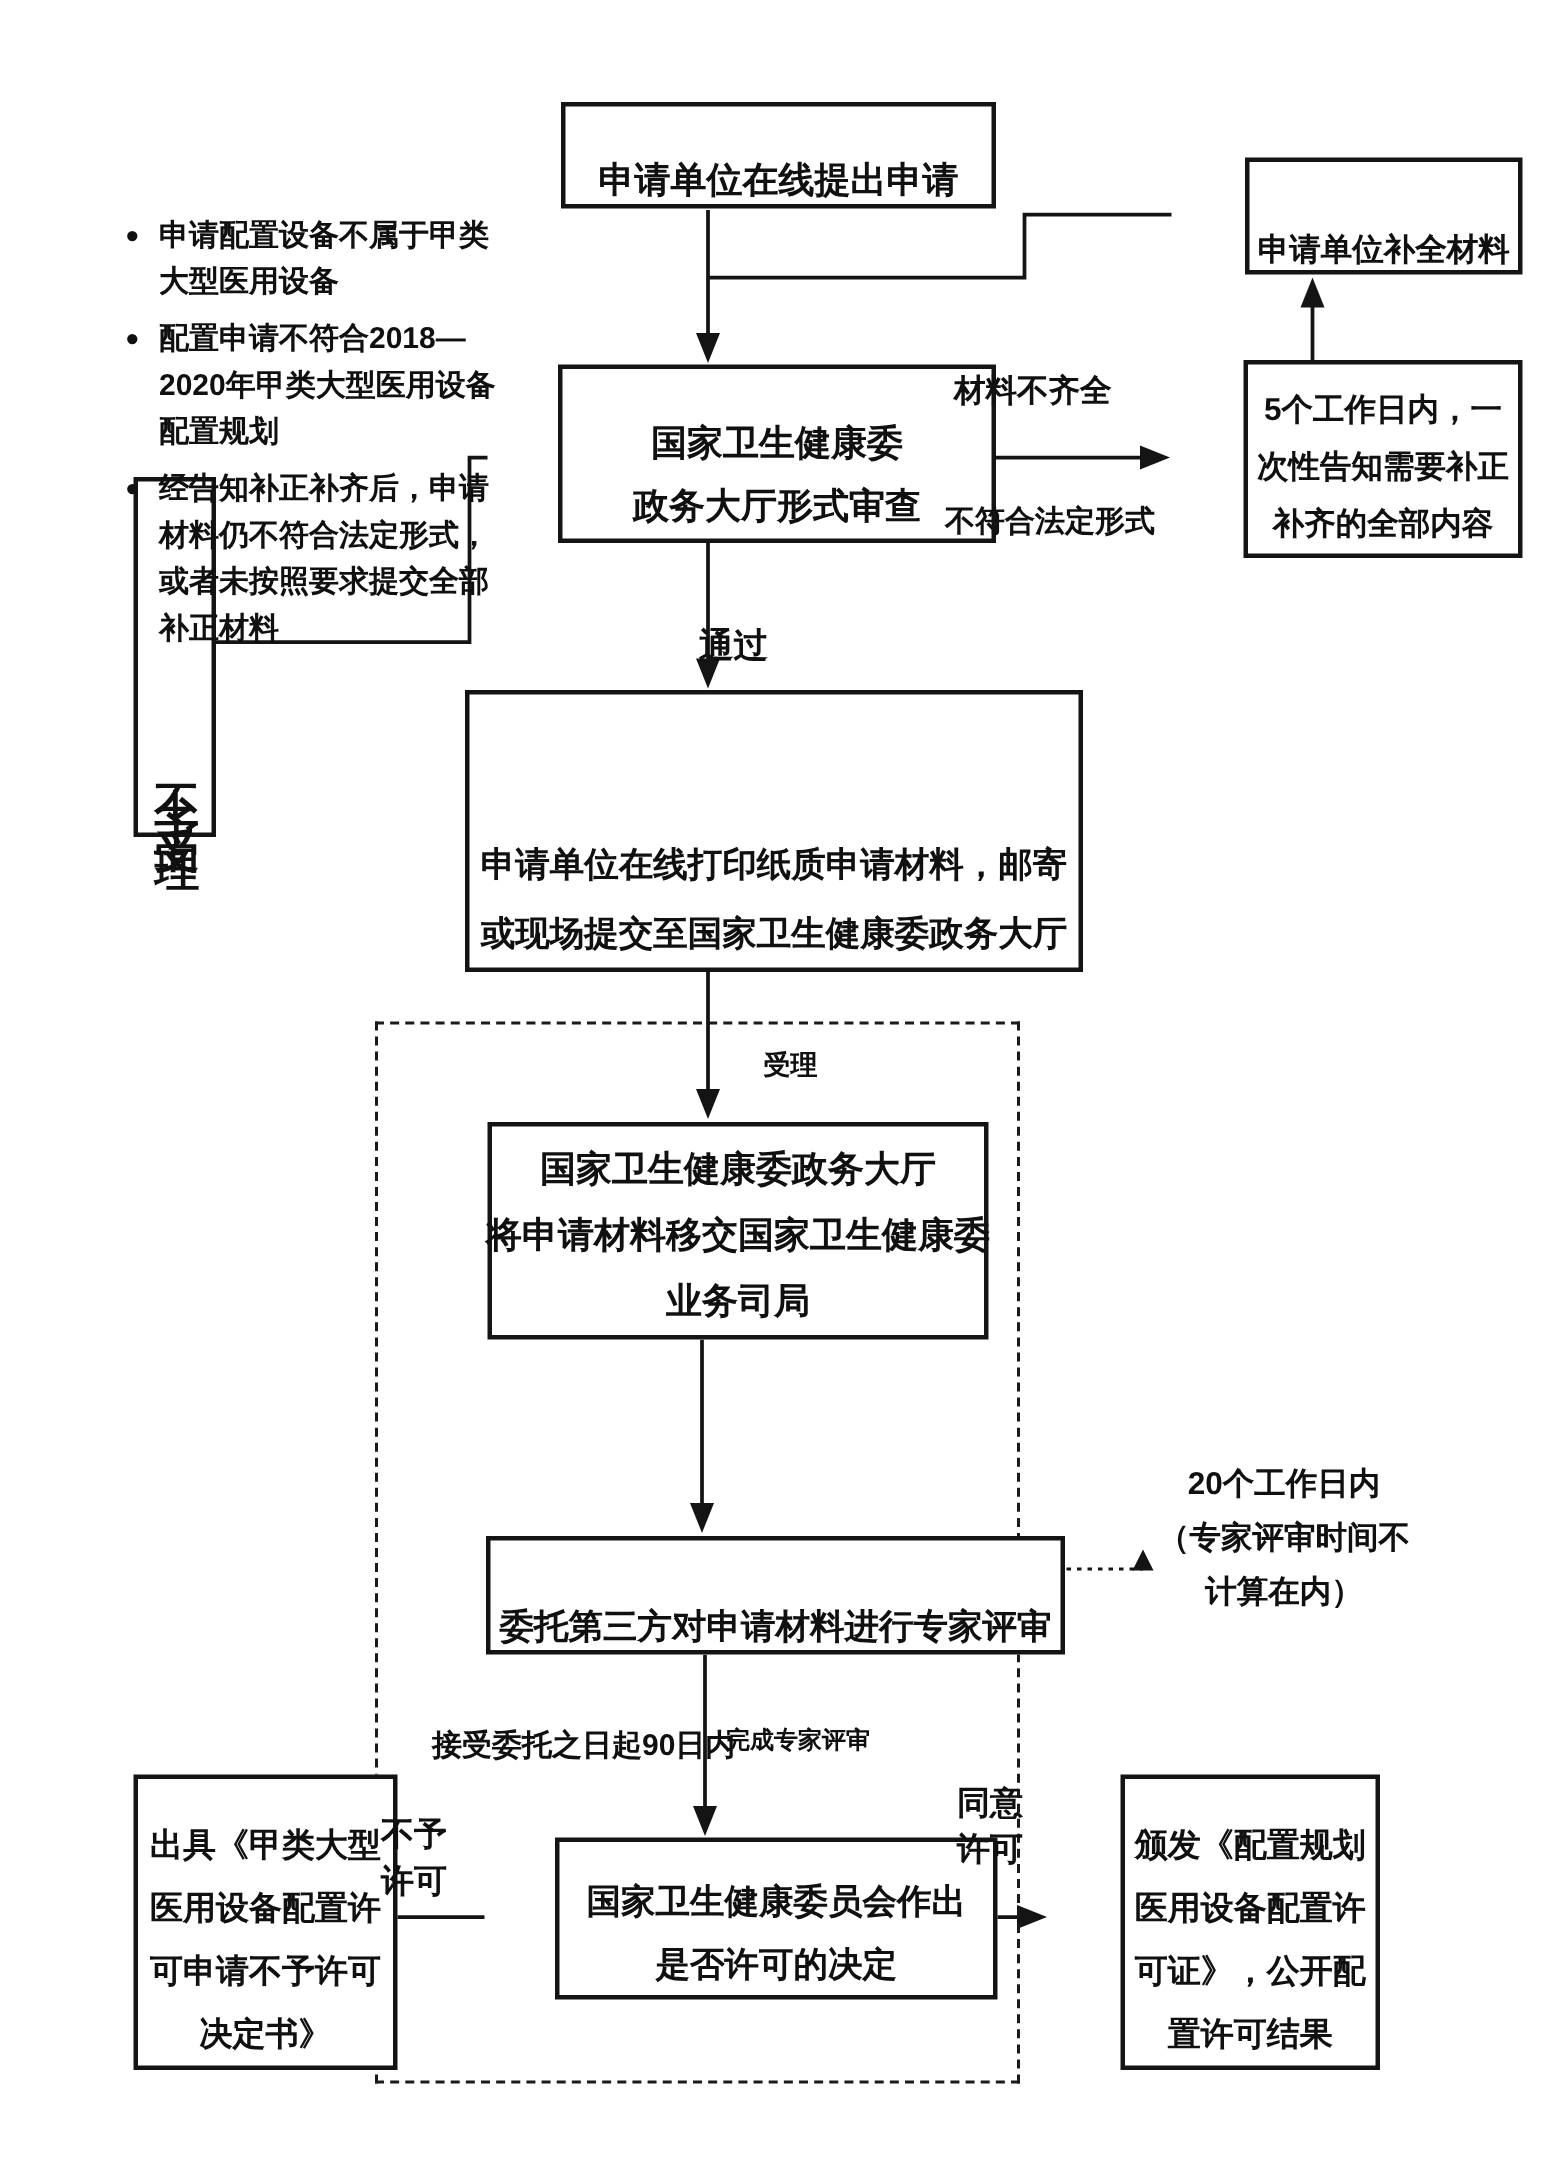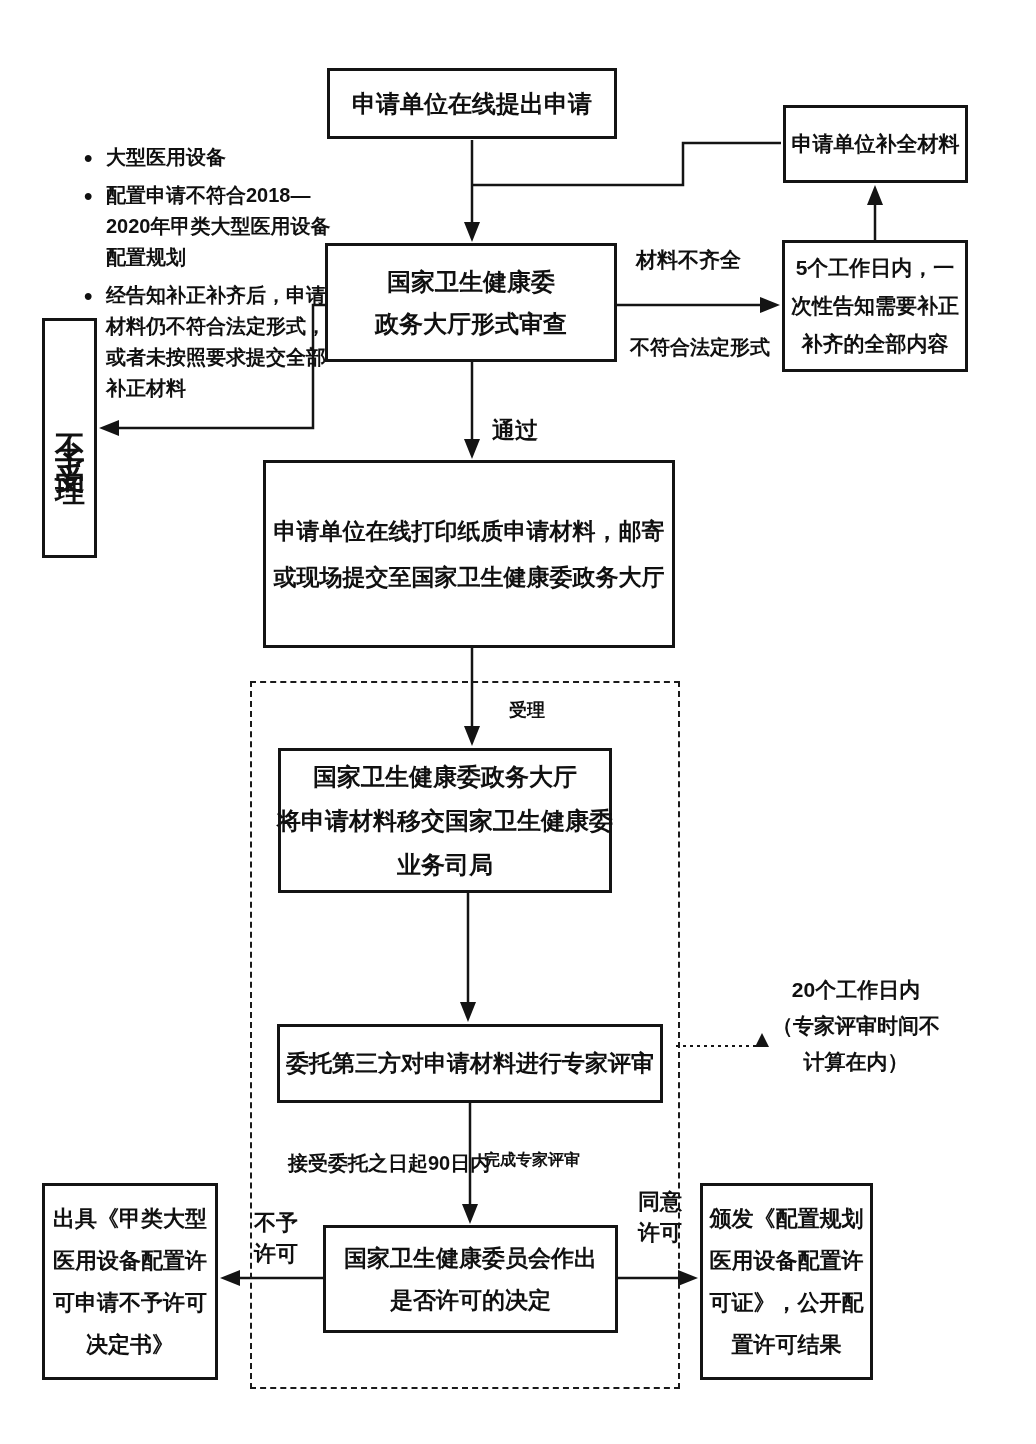--- a/index.html
+++ b/index.html
@@ -7,22 +7,22 @@
     position:relative; width:1036px; height:1444px; background:#ffffff;
     font-family:"Liberation Sans","DejaVu Sans",sans-serif;
     color:#101010; overflow:hidden;
   }
   svg.connectors { position:absolute; left:0; top:0; width:1036px; height:1444px; z-index:0; }
   .dashed-frame {
     position:absolute; border:2px dashed #1a1a1a; background:transparent; z-index:0;
   }
   .box {
     position:absolute; border:3px solid #141414; background:#ffffff; z-index:1;
-    display:flex; flex-direction:column; align-items:center; justify-content:center;
-    text-align:center; font-weight:700; box-sizing:border-box;
+    display:flex; flex-direction:column; align-items:center; justify-content:flex-end;
+    text-align:center; font-weight:700; box-sizing:border-box;margin-left:47px;
   }
   .bl { white-space:nowrap; }
   .vbox-text { writing-mode:vertical-rl; text-orientation:upright; letter-spacing:14px; }
   .lbl { position:absolute; font-weight:700; z-index:2; white-space:nowrap; }
   .lbl-center { text-align:center; }
   .bullets { position:absolute; left:84px; top:142px; width:252px; z-index:2; }
   .bullet-item { display:flex; align-items:flex-start; margin-bottom:7px; }
   .bullet-dot { width:22px; font-size:24px; line-height:31px; font-weight:700; flex:none; }
   .bullet-lines { font-size:20px; line-height:31px; font-weight:700; }
 </style>
@@ -141,20 +141,21 @@
     <div class="bl">颁发《配置规划</div>
     <div class="bl">医用设备配置许</div>
     <div class="bl">可证》，公开配</div>
     <div class="bl">置许可结果</div>
   </div>
 
   <div class="bullets">
     <div class="bullet-item">
       <div class="bullet-dot">•</div>
       <div class="bullet-lines">
+        <div class="bl">申请配置设备不属于甲类</div>
         <div class="bl">大型医用设备</div>
       </div>
     </div>
     <div class="bullet-item">
       <div class="bullet-dot">•</div>
       <div class="bullet-lines">
         <div class="bl">配置申请不符合2018—</div>
         <div class="bl">2020年甲类大型医用设备</div>
         <div class="bl">配置规划</div>
       </div>
@@ -163,21 +164,21 @@
       <div class="bullet-dot">•</div>
       <div class="bullet-lines">
         <div class="bl">经告知补正补齐后，申请</div>
         <div class="bl">材料仍不符合法定形式，</div>
         <div class="bl">或者未按照要求提交全部</div>
         <div class="bl">补正材料</div>
       </div>
     </div>
   </div>
 
-  <div class="lbl" style="left:492px; top:415px; font-size:23px;">通过</div>
+  <div class="lbl" style="left:466px; top:415px; font-size:23px;">通过</div>
 
   <div class="lbl" style="left:636px; top:246px; font-size:21px;">材料不齐全</div>
 
   <div class="lbl" style="left:630px; top:334px; font-size:20px;">不符合法定形式</div>
 
   <div class="lbl" style="left:509px; top:698px; font-size:18px;">受理</div>
 
   <div class="lbl lbl-center" style="left:762px; top:972px; width:188px; font-size:21px; line-height:36px;">
     <div>20个工作日内</div>
     <div>（专家评审时间不</div>

